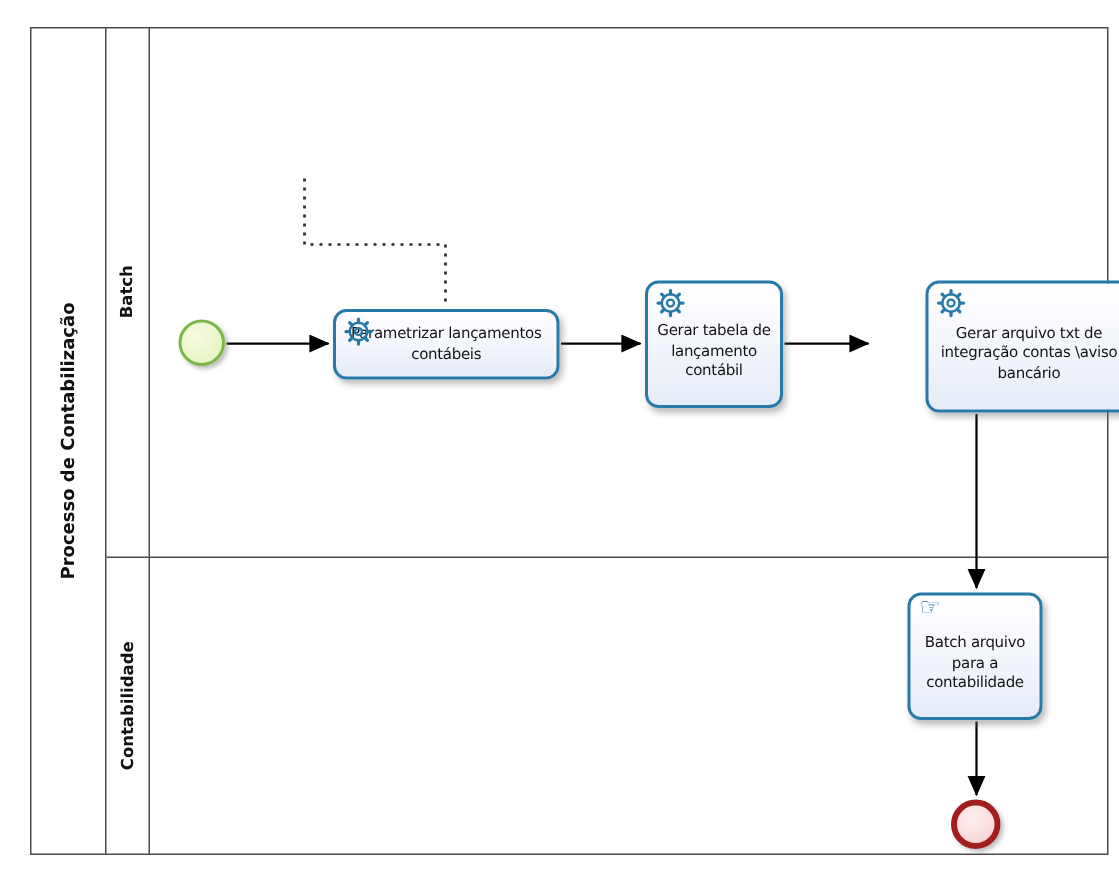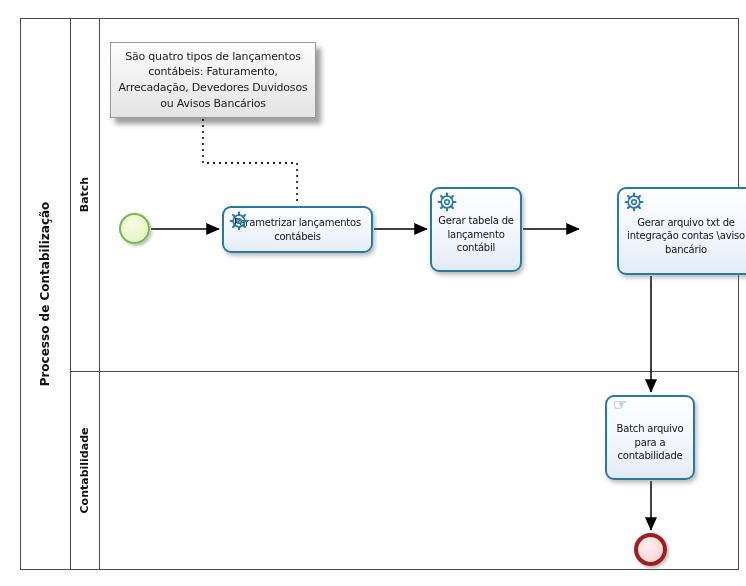--- a/index.html
+++ b/index.html
@@ -80,23 +80,20 @@
       </marker>
     </defs>
     <polyline points="203,119 203,163 297,163 297,203" fill="none" stroke="#2b2b2b" stroke-width="1.8" stroke-dasharray="2 4"></polyline>
     <line x1="151" y1="229" x2="219" y2="229" stroke="#000" stroke-width="1.5" marker-end="url(#arrow)"></line>
     <line x1="374" y1="229" x2="427" y2="229" stroke="#000" stroke-width="1.5" marker-end="url(#arrow)"></line>
     <line x1="523" y1="229" x2="579" y2="229" stroke="#000" stroke-width="1.5" marker-end="url(#arrow)"></line>
     <line x1="651" y1="276" x2="651" y2="392" stroke="#000" stroke-width="1.5" marker-end="url(#arrow)"></line>
     <line x1="651" y1="481" x2="651" y2="530" stroke="#000" stroke-width="1.5" marker-end="url(#arrow)"></line>
   </svg>
 
-  <div class="annotation">
-    <span>São quatro tipos de lançamentos contábeis: Faturamento, Arrecadação, Devedores Duvidosos ou Avisos Bancários</span>
-  </div>
 
   <div class="start-event"></div>
 
   <div class="task task1">
     <span class="task-icon">
       <svg viewBox="0 0 24 24" fill="none" stroke="#2779a8">
         <g stroke-width="2.6" stroke-linecap="round">
           <line x1="19.2" y1="12" x2="22" y2="12"></line>
             <line x1="17.1" y1="17.1" x2="19.1" y2="19.1"></line>
           <line x1="12" y1="19.2" x2="12" y2="22"></line>

